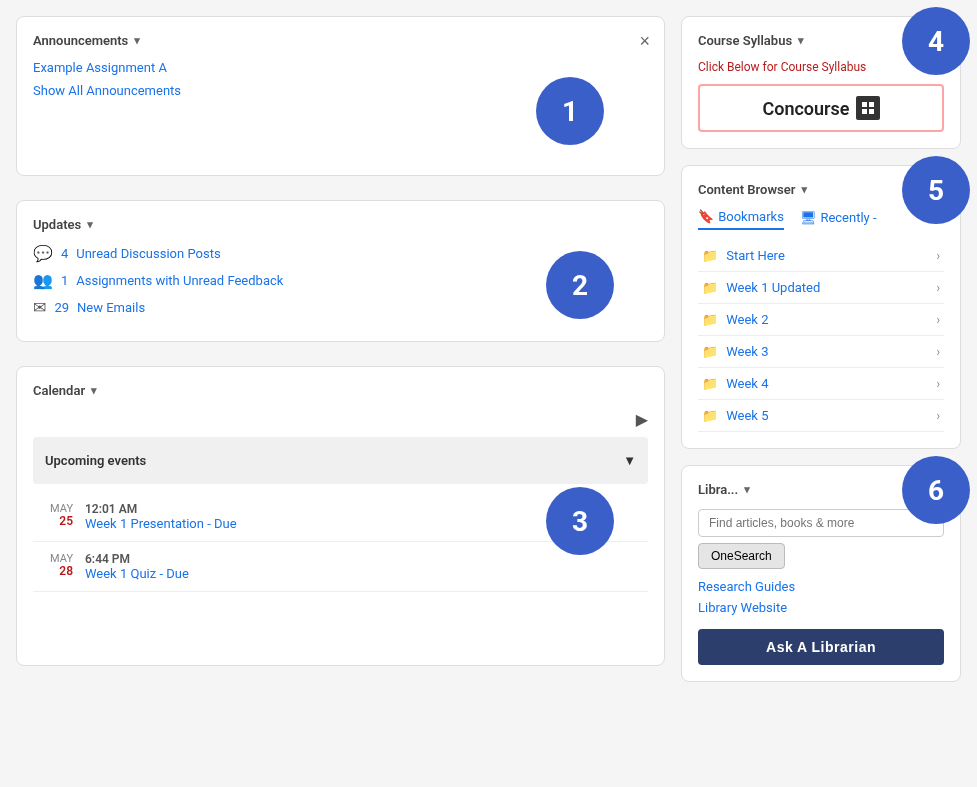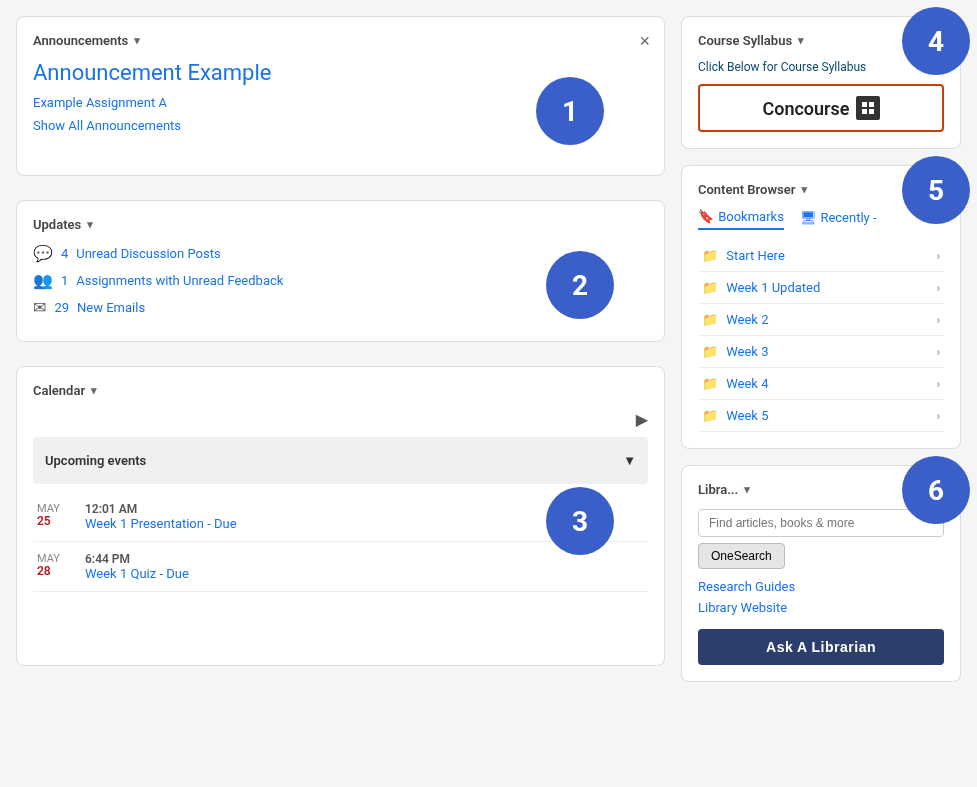--- a/index.html
+++ b/index.html
@@ -148,21 +148,21 @@
       font-weight: 600;
     }
     .event-item {
       display: flex;
       align-items: flex-start;
       gap: 12px;
       padding: 10px 4px;
       border-bottom: 1px solid #eee;
     }
     .event-date {
-      text-align: left;
+      text-align: right;
       min-width: 36px;
     }
     .event-month {
       font-size: 11px;
       color: #888;
       text-transform: uppercase;
     }
     .event-day {
       font-size: 12px;
       font-weight: 600;
@@ -208,25 +208,25 @@
       justify-content: center;
       color: white;
       font-size: 28px;
       font-weight: 700;
       position: absolute;
       top: -10px;
       right: -10px;
     }
     .syllabus-text {
       font-size: 12px;
-      color: #0c4a6e;
+      color: #b91c1c;
       margin-bottom: 10px;
     }
     .concourse-box {
-      border: 2px solid #c2410c;
+      border: 2px solid #fca5a5;
       border-radius: 4px;
       padding: 10px 14px;
       display: flex;
       align-items: center;
       justify-content: center;
       gap: 6px;
       font-size: 18px;
       font-weight: 600;
       color: #222;
       cursor: pointer;
@@ -357,21 +357,20 @@
 <div class="layout">
 
   <div class="left-col">
 
     <div class="card" style="position:relative; min-height:160px;">
       <div class="card-header">
         <span>Announcements</span>
         <span class="chevron">▾</span>
       </div>
       <button class="close-btn">×</button>
-      <h2 class="announcement-title">Announcement Example</h2>
       <a class="announcement-link" href="#">Example Assignment A</a>
       <a class="announcement-link" href="#">Show All Announcements</a>
       <div class="circle-badge">
         <span>1</span>
       </div>
     </div>
 
     <div class="card" style="position:relative; min-height:130px;">
       <div class="card-header">
         <span>Updates</span>

